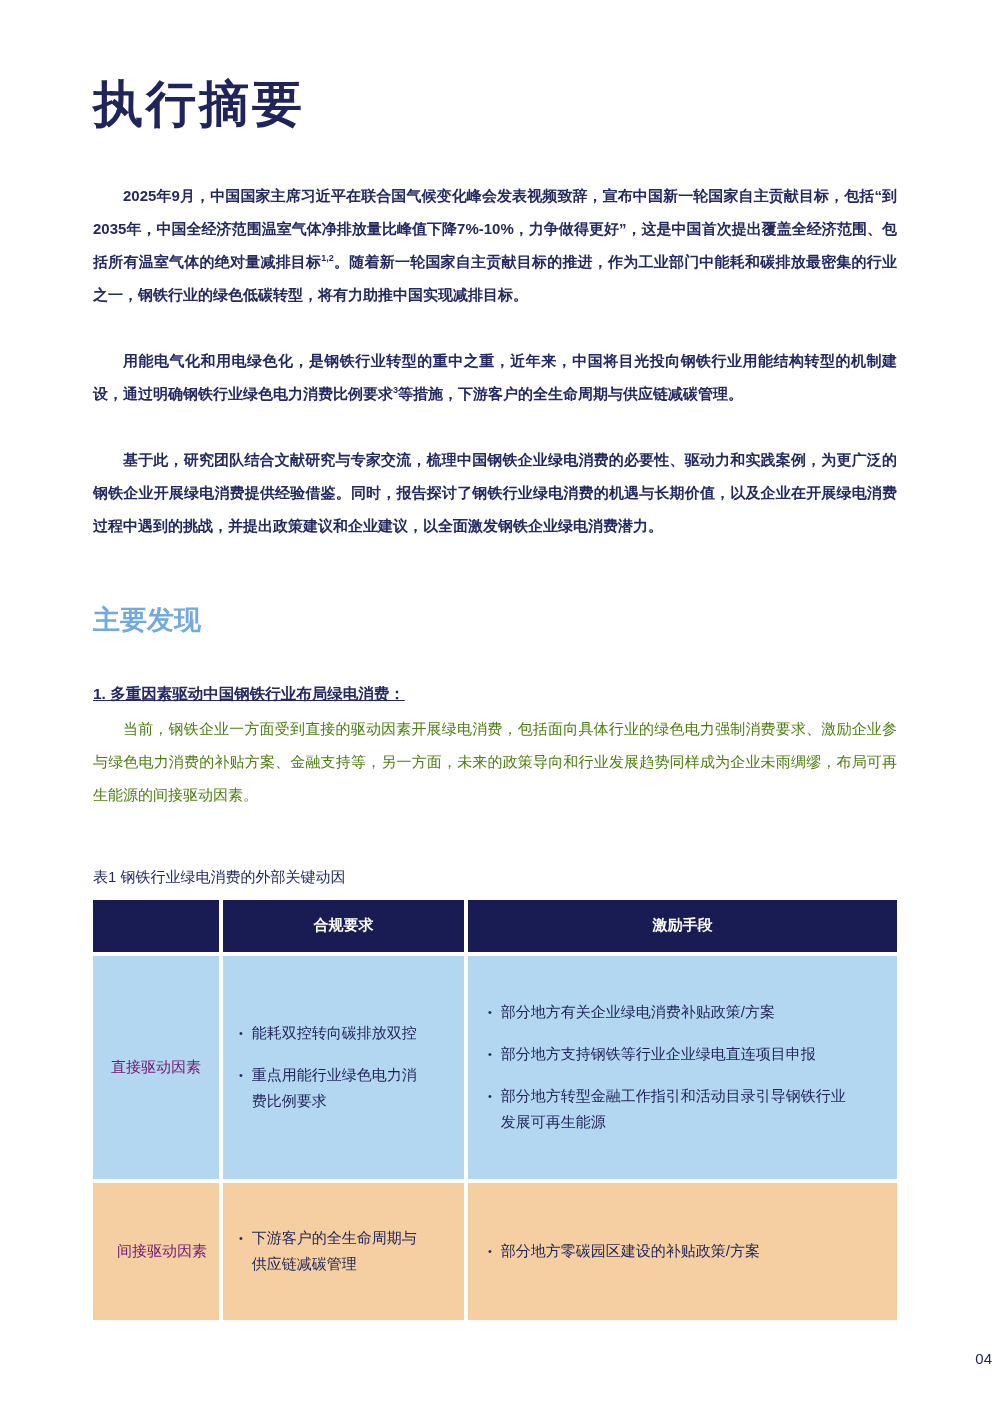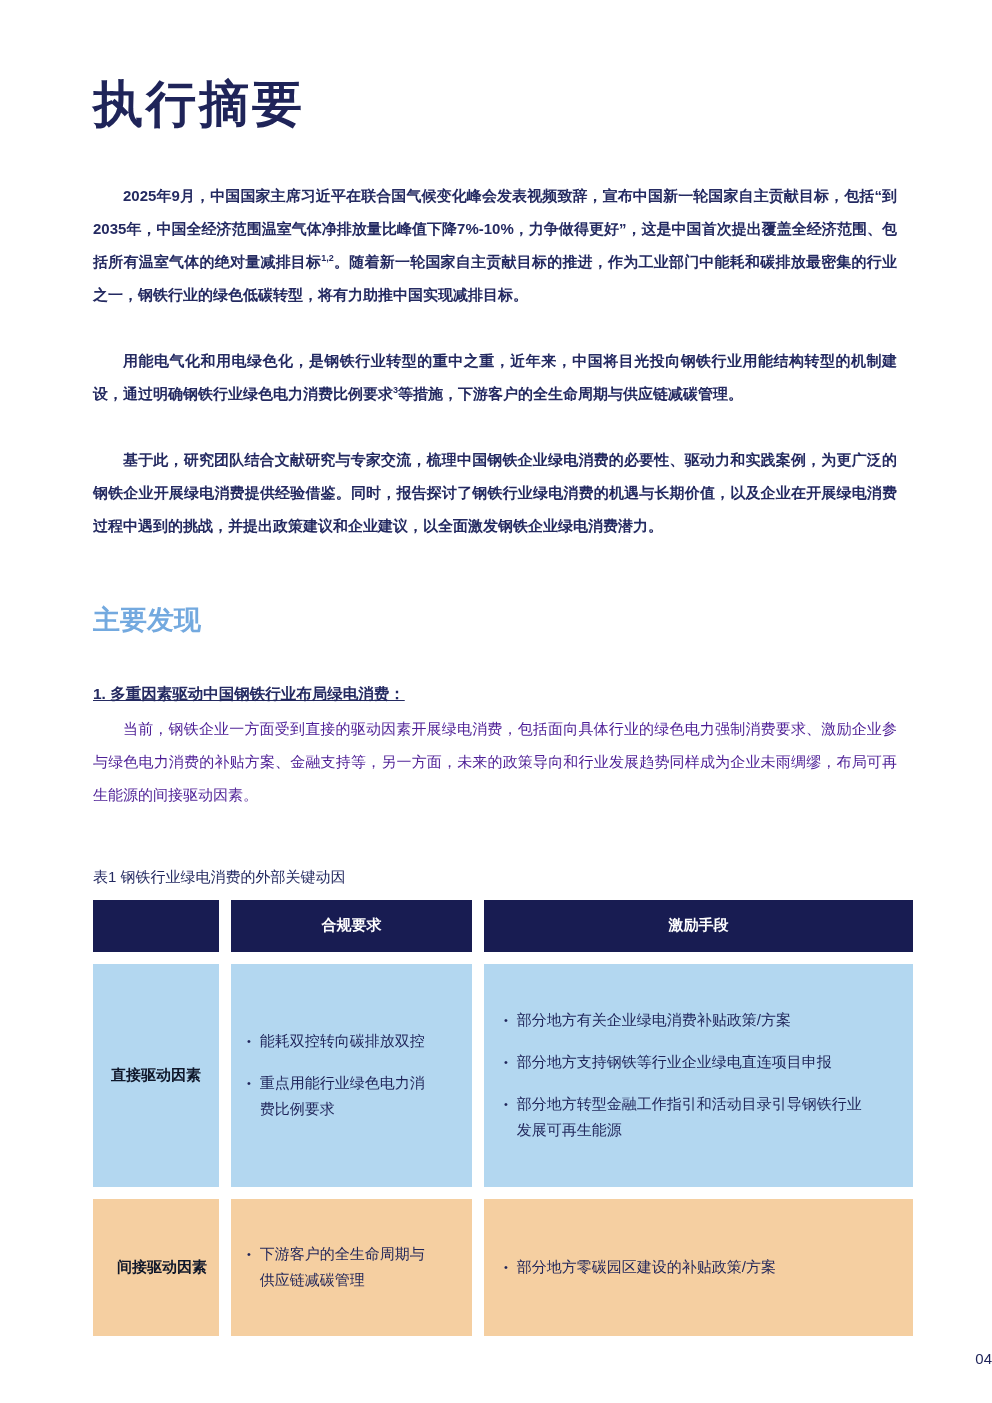--- a/index.html
+++ b/index.html
@@ -40,54 +40,54 @@
   .finding-heading {
     margin: 43px 0 0 0;
     font-size: 15.5px; line-height: 30px;
     font-weight: 700;
     color: #242A61;
     text-decoration: underline;
   }
   p.finding-body {
     margin: 3px 0 0 0;
     font-size: 15px; line-height: 33px;
-    color: #4c1d95;
+    color: #4d7c0f;
     text-align: justify;
     text-indent: 2em;
   }
 
   .table-caption {
     margin: 56px 0 0 0;
     font-size: 15px; line-height: 20px;
     color: #242A61;
   }
 
   .drivers-table {
     margin-top: 13px;
     display: grid;
     grid-template-columns: 126px 241px 429px;
-    gap: 12px;
+    gap: 4px;
     width: 804px;
   }
   .th {
     background: #181C52;
     color: #ffffff;
     font-size: 15px; font-weight: 700;
     height: 52px;
     display: flex; align-items: center; justify-content: center;
   }
   .cell { box-sizing: border-box; }
   .row1 { height: 223px; }
   .row2 { height: 137px; padding-left: 12px; }
   .bg-blue { background: #B3D7F0; }
   .bg-orange { background: #F5CFA1; }
   .label-cell {
     display: flex; align-items: center; justify-content: center;
-    font-size: 15px; font-weight: 700;
-    color: #0f172a;
+    font-size: 15px; font-weight: 400;
+    color: #701a75;
   }
   .list-cell {
     display: flex; flex-direction: column; justify-content: center;
     row-gap: 16px;
     padding: 12px 40px 12px 16px;
   }
   .list-cell.wide { padding: 12px 40px 12px 20px; }
   .list-item {
     display: flex; align-items: flex-start;
     font-size: 15px; line-height: 26px;

